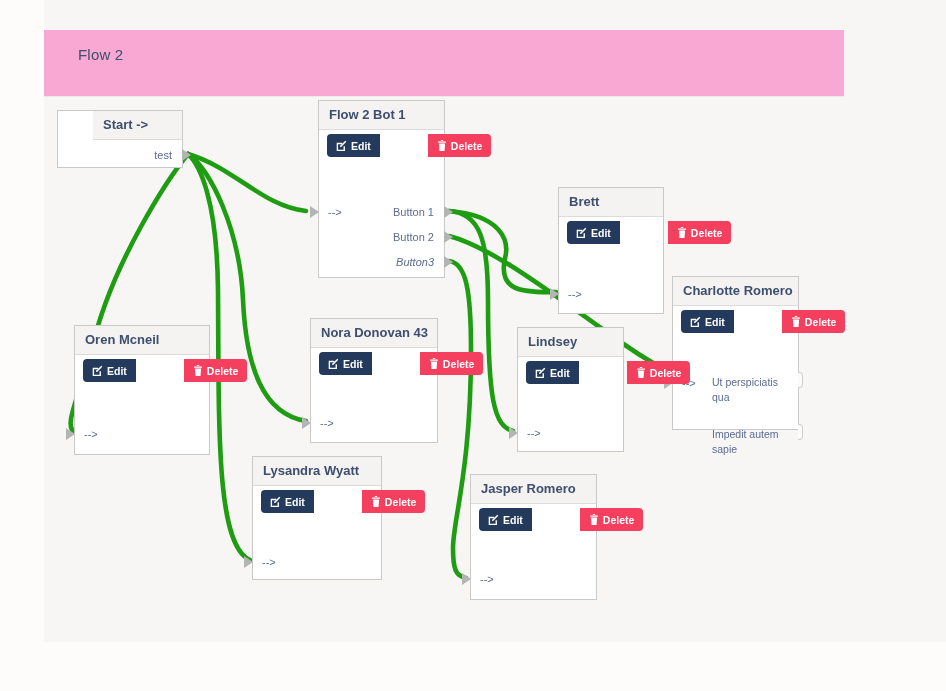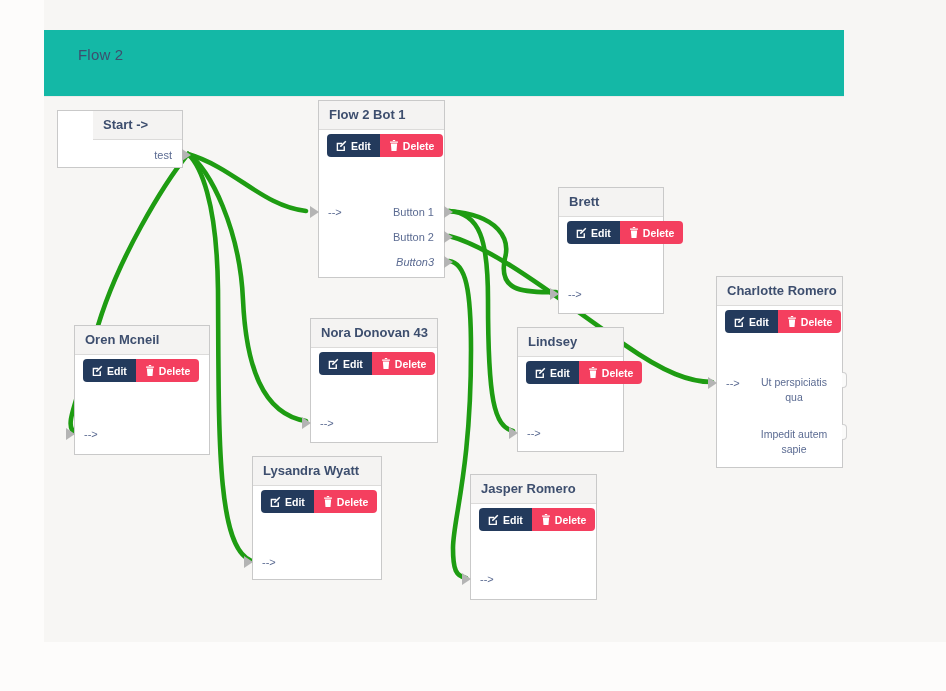--- a/index.html
+++ b/index.html
@@ -7,21 +7,21 @@
     width:946px;height:691px;position:relative;overflow:hidden;
     background:#fdfcfb;
     font-family:"Liberation Sans", sans-serif;
   }
   #canvas{
     position:absolute;left:44px;top:0;width:902px;height:642px;
     background:#f7f6f4;
   }
   #header-card{
     position:absolute;left:44px;top:30px;width:800px;height:67px;
-    background:#14b8a6;border-bottom:1px solid #ecebe9;box-sizing:border-box;
+    background:#f9a8d4;border-bottom:1px solid #ecebe9;box-sizing:border-box;
   }
   #page-title{
     position:absolute;left:34px;top:16px;
     font-size:15px;color:#3d4e6e;letter-spacing:.2px;
   }
   #edges{position:absolute;left:0;top:0;width:946px;height:691px;pointer-events:none;}
   #edges path{fill:none;stroke-linecap:round;}
   .node{
     position:absolute;background:#ffffff;border:1px solid #c9c9c9;
     box-sizing:border-box;
@@ -31,27 +31,27 @@
     padding:0 10px;font-size:13px;font-weight:bold;color:#3d4e6e;
     white-space:nowrap;overflow:hidden;
   }
   .btn-group{position:absolute;left:8px;top:33px;display:flex;}
   .btn{
     display:flex;align-items:center;gap:4px;border:none;cursor:pointer;
     color:#ffffff;font-family:"Liberation Sans",sans-serif;
     font-size:10.5px;font-weight:bold;padding:6px 9px;height:23px;
   }
   .btn-edit{border-radius:4px 0 0 4px;}
-  .btn-delete{border-radius:0 4px 4px 0;}
+  .btn-delete{border-radius:0 4px 4px 0;margin-left:48px;}
   .btn svg{display:block;}
   .port-label{
     position:absolute;font-size:11px;color:#5b6b92;transform:translateY(-50%);
     white-space:nowrap;
   }
-  .port-label.multiline{white-space:normal;width:76px;text-align:center;
+  .port-label.multiline{white-space:normal;width:76px;text-align:left;
     font-size:10.5px;line-height:1.4;}
   .in-label{left:9px;}
   .out-label{right:10px;text-align:right;}
   .tri{
     position:absolute;width:0;height:0;
     border-top:6px solid transparent;border-bottom:6px solid transparent;
     border-left:9px solid #b4b4b4;transform:translateY(-50%);
   }
   .tri.in{left:-9px;}
   .tri.out{right:-9px;}
@@ -122,21 +122,21 @@
         <button class="btn btn-delete" style="background: rgb(244, 63, 95);">
           <svg width="10" height="11" viewBox="0 0 12 14">
             <path fill="#fff" d="M1 2h10v1.6H1zM4.5 0h3v1.4h-3zM2 4.4h8L9.2 14H2.8z"></path>
           </svg>
           <span>Delete</span>
         </button>
       </div>
       <span class="tri in" style="top: 106px;"></span>
       <span class="port-label in-label" style="top: 106px;">--&gt;</span>
     </div>
-    <div class="node" style="left: 716px; top: 276px; width: 127px; height: 192px;">
+    <div class="node" style="left: 672px; top: 276px; width: 127px; height: 154px;">
       <div class="node-header">Charlotte Romero</div>
       <div class="btn-group">
         <button class="btn btn-edit" style="background: rgb(35, 58, 92);">
           <svg width="11" height="11" viewBox="0 0 16 16">
             <path fill="#fff" d="M1 4h8v2H3v8h8v-5h2v7H1z"></path>
             <path fill="#fff" d="M6 8.5 13.5 1 15 2.5 7.5 10H6z"></path>
           </svg>
           <span>Edit</span>
         </button>
         <button class="btn btn-delete" style="background: rgb(244, 63, 95);">

